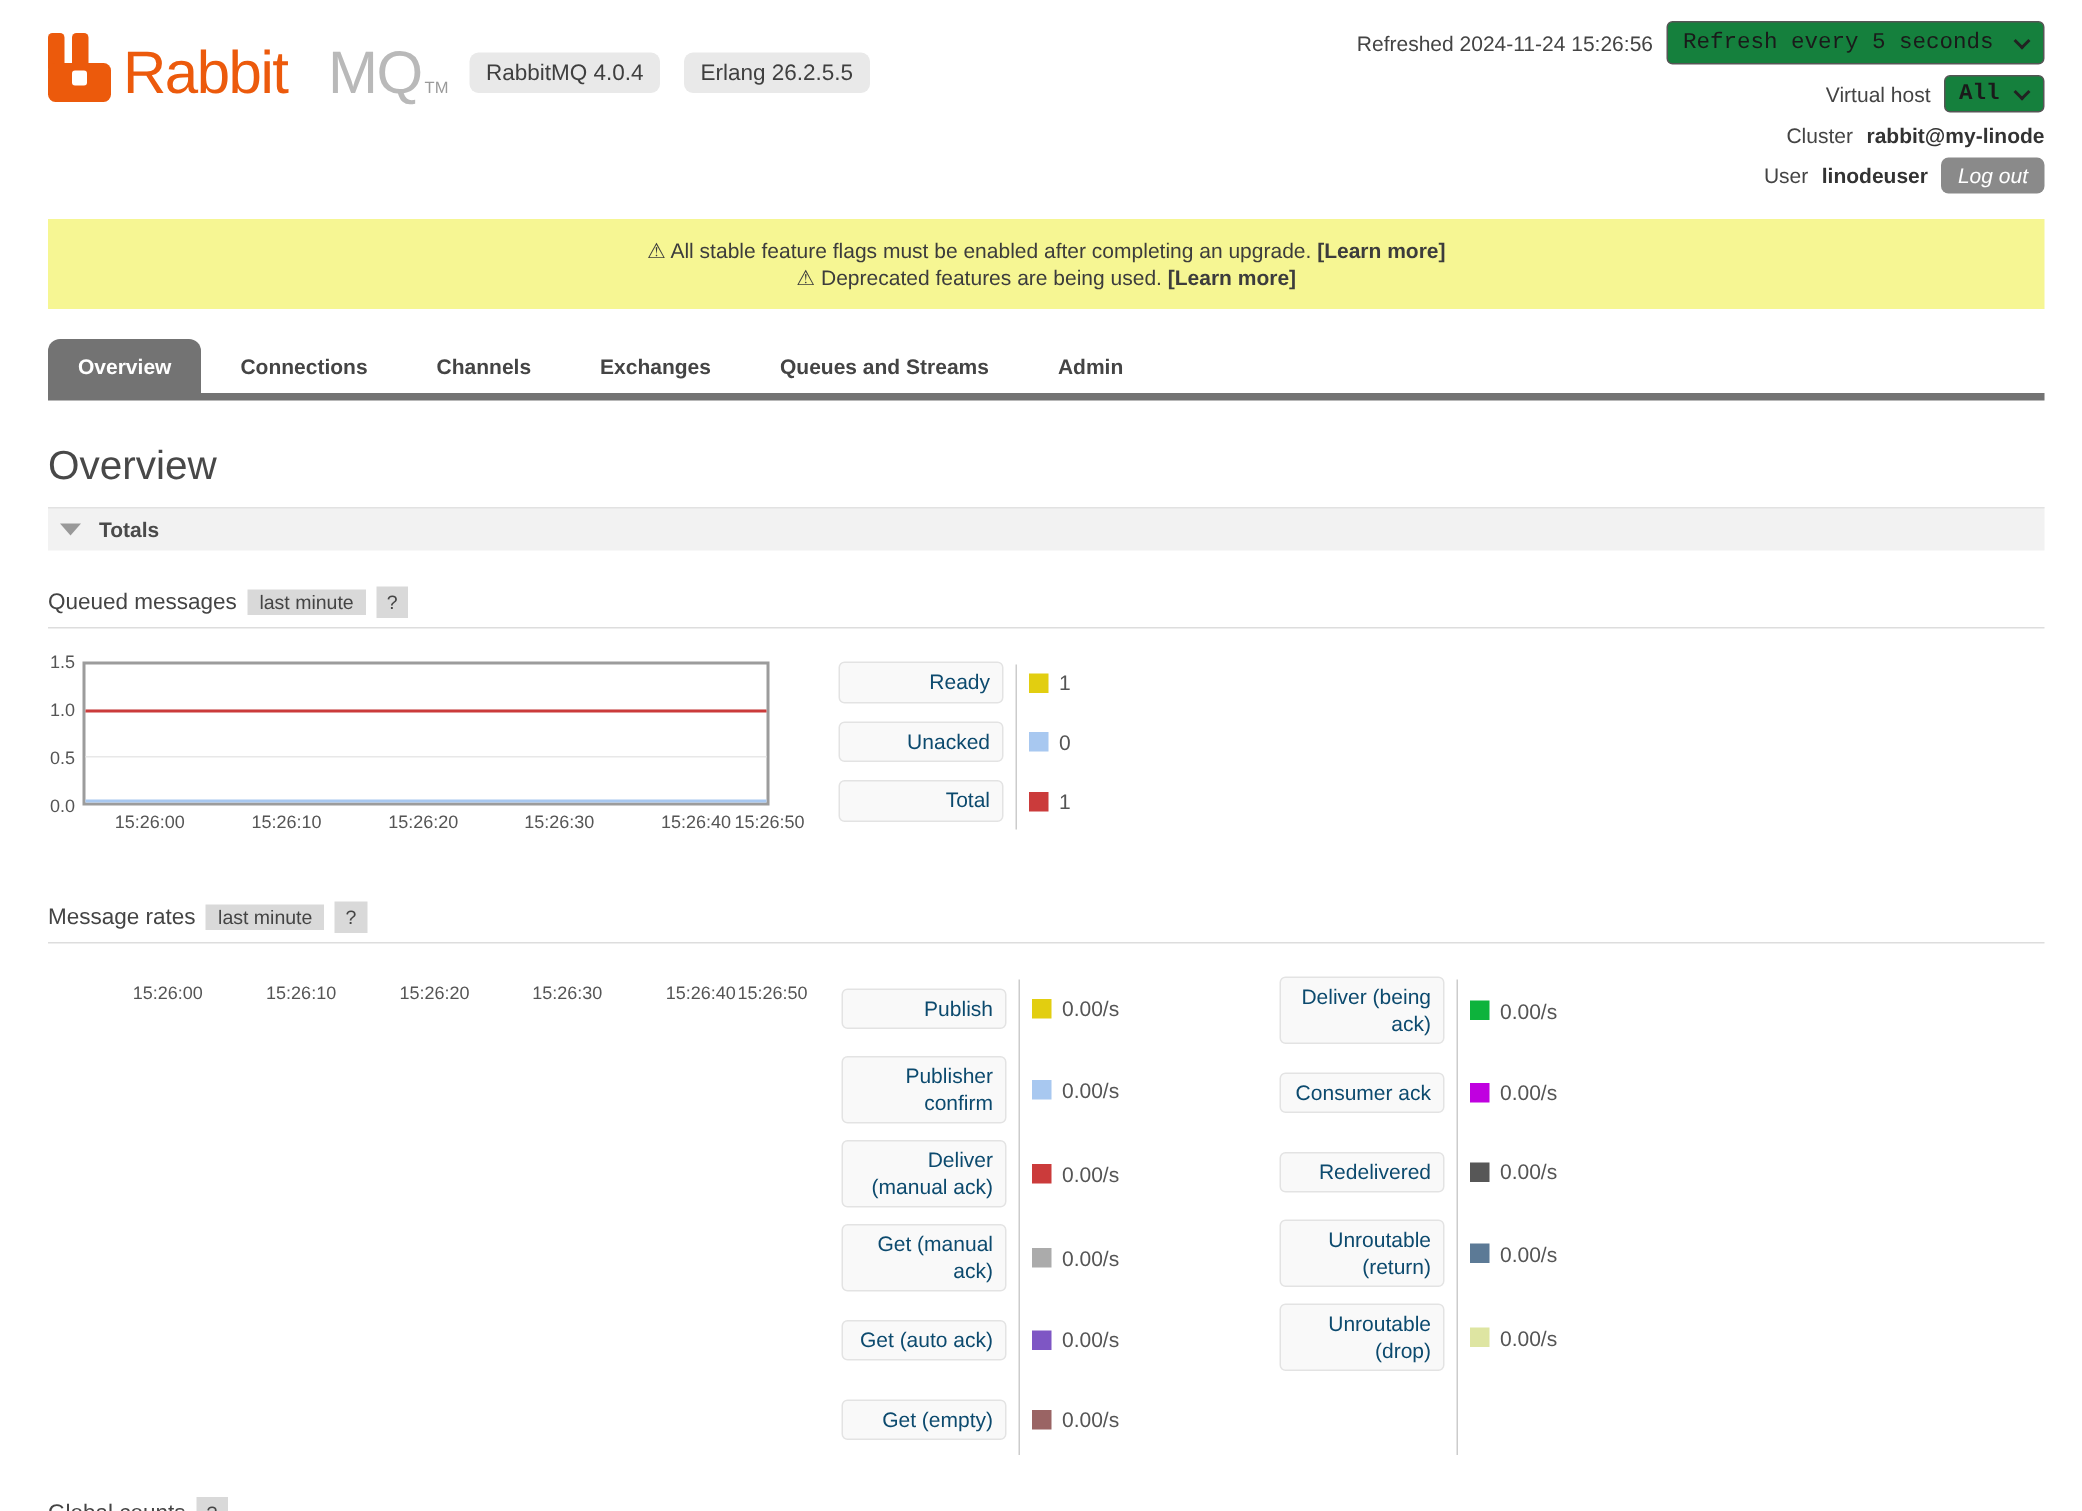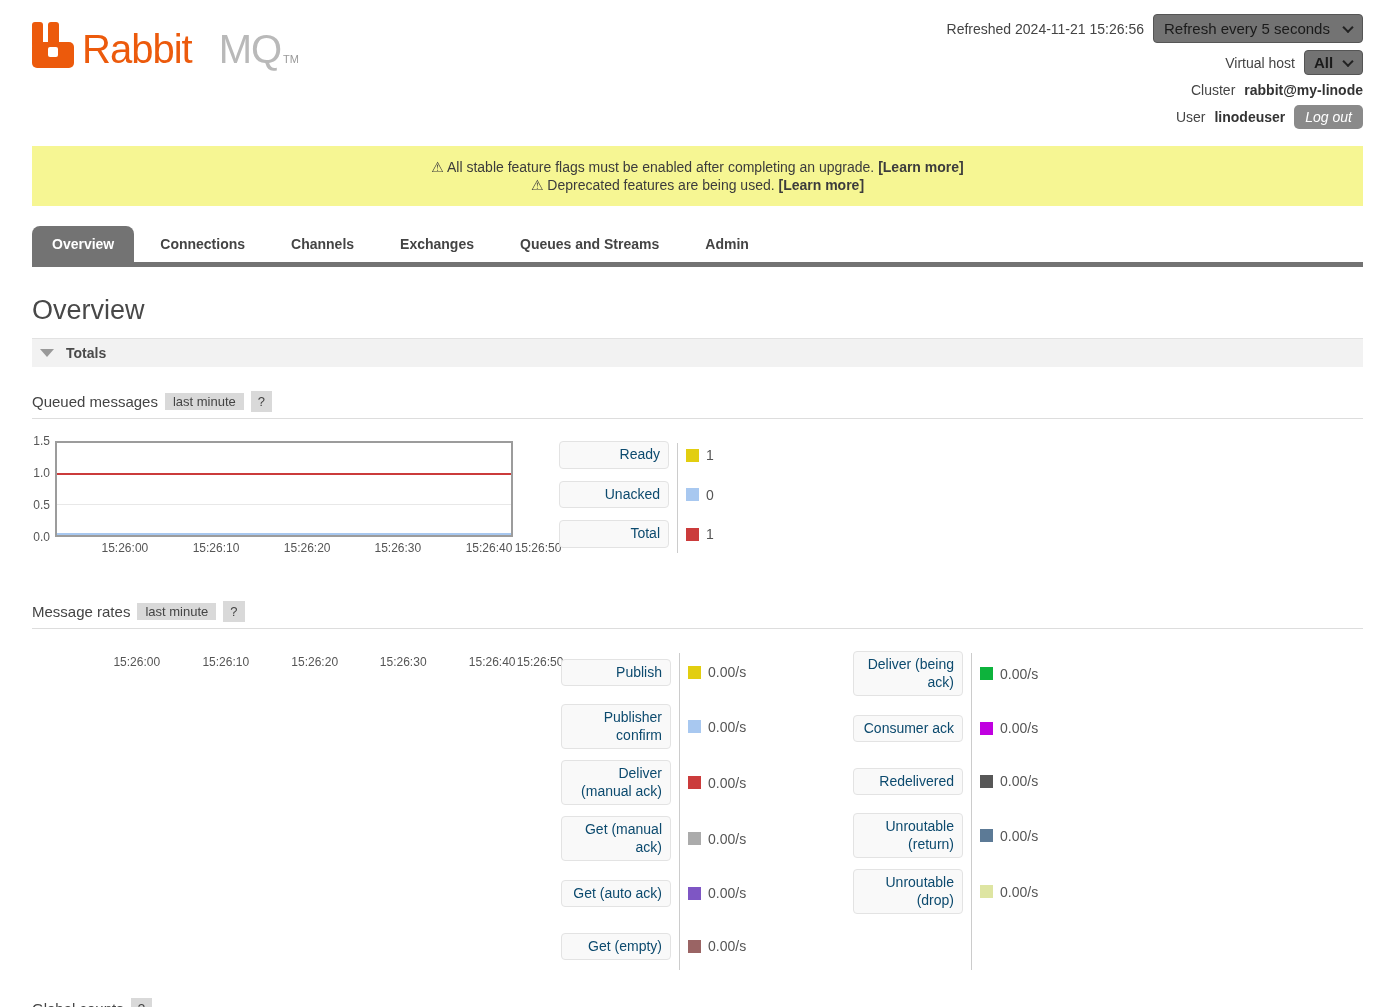--- a/index.html
+++ b/index.html
@@ -19,22 +19,22 @@
   .logo-text .rabbit { color:#EC5A0C; }
   .logo-text .mq { color:#B9B9B9;margin-left:27px; }
   .logo-text .tm { font-size:11px; color:#9a9a9a; letter-spacing:0; margin-left:2px; }
   .version-badges { display:flex; gap:16px; margin-bottom:6px; }
   .vbadge { background:#E9E9E9; color:#3f3f3f; border-radius:6px; padding:5px 11px; font-size:15px; white-space:nowrap; }
 
   .status-area { text-align:right; font-size:14px; color:#444; }
   .srow { display:flex; justify-content:flex-end; align-items:center; gap:9px; margin-bottom:7px; }
   .srow b { color:#333; }
   .select-wrap { position:relative; display:inline-block; }
-  .select-wrap select { appearance:none; -webkit-appearance:none; background:#737373; border:1px solid #555;
-      border-radius:4px; font-family:Liberation Sans, sans-serif; font-size:15px; color:#1a1a1a;
+  .select-wrap select { appearance:none; -webkit-appearance:none; background:#15803d; border:1px solid #555;
+      border-radius:4px; font-family:Liberation Mono, monospace; font-size:15px; color:#1a1a1a;
       padding:5px 32px 5px 10px; cursor:pointer; }
   .select-wrap.small select { padding:3px 28px 3px 9px; font-weight:bold; }
   .chev { position:absolute; right:11px; top:50%; width:8px; height:8px; border-right:2px solid #222;
       border-bottom:2px solid #222; transform:translateY(-70%) rotate(45deg); pointer-events:none; }
   .logout-btn { background:#8A8A8A; color:#fff; border:none; border-radius:5px; padding:4px 11px;
       font-size:14px; font-family:"Liberation Sans",sans-serif; cursor:pointer;font-style:italic; }
 
   
   .banner { margin-top:10px; background:#F6F693; padding:12px 10px; text-align:center; font-size:14px; color:#3c3c3c; }
   .banner-line { line-height:1.3; }
@@ -65,21 +65,21 @@
   .y-axis { position:relative; font-size:12px; color:#555; }
   .y-axis.y1 { width:23px; }
   .y-axis.y2 { width:36px; }
   .y-axis span { position:absolute; right:5px; white-space:nowrap; }
   .plot { position:relative; border:2px solid #9C9C9C; background:#fff; }
   .plot1 { width:458px; height:96px; }
   .plot2 { width:447px; height:90px; }
   .grid { position:absolute; left:0; right:0; height:1px; background:#E8E8E8; }
   .series-line { position:absolute; left:0; right:0; height:2px; }
   .x-axis { position:relative; height:20px; font-size:12px; color:#555; margin-top:4px; }
-  .x-axis span { position:absolute; transform:translateX(-50%); white-space:nowrap;margin-left:25px; }
+  .x-axis span { position:absolute; transform:translateX(-50%); white-space:nowrap; }
 
   .legend { position:relative; width:235px; margin-left:46px; }
   .legend::before { content:""; position:absolute; left:118px; top:2px; bottom:8px; width:1px; background:#CCC; }
   .lrow { display:grid; grid-template-columns:110px 1fr; align-items:center; }
   .legend.lg-queued .lrow { min-height:26px; margin-bottom:12px; }
   .legend.lg-rates .lrow { min-height:42px; margin-bottom:11px; }
   .lbox { background:#F9F9F9; border:1px solid #E3E3E3; border-radius:4px; padding:4px 8px;
       text-align:right; font-size:14px; color:#0c4a6e; line-height:1.25; }
   .lval { padding-left:17px; display:flex; align-items:center; gap:7px; font-size:14px; color:#555; }
   .swatch { width:13px; height:13px; flex:0 0 13px; display:inline-block; }
@@ -93,25 +93,29 @@
     <div class="logo-area">
       <a class="logo">
         <span class="logo-icon">
           <span class="ear1"></span>
             <span class="ear2"></span>
             <span class="base"></span>
             <span class="notch"></span>
         </span>
         <span class="logo-text"><span class="rabbit">Rabbit</span><span class="mq">MQ</span><span class="tm">TM</span></span>
       </a>
+      <div class="version-badges">
+        <span class="vbadge">RabbitMQ 4.0.4</span>
+        <span class="vbadge">Erlang 26.2.5.5</span>
+      </div>
     </div>
 
     <div class="status-area">
       <div class="srow">
-        <span>Refreshed 2024-11-21 15:26:56</span>
+        <span>Refreshed 2024-11-24 15:26:56</span>
         <span class="select-wrap">
           <select><option>Refresh every 5 seconds</option></select>
           <span class="chev"></span>
         </span>
       </div>
       <div class="srow">
         <span>Virtual host</span>
         <span class="select-wrap small">
           <select><option>All</option></select>
           <span class="chev"></span>

